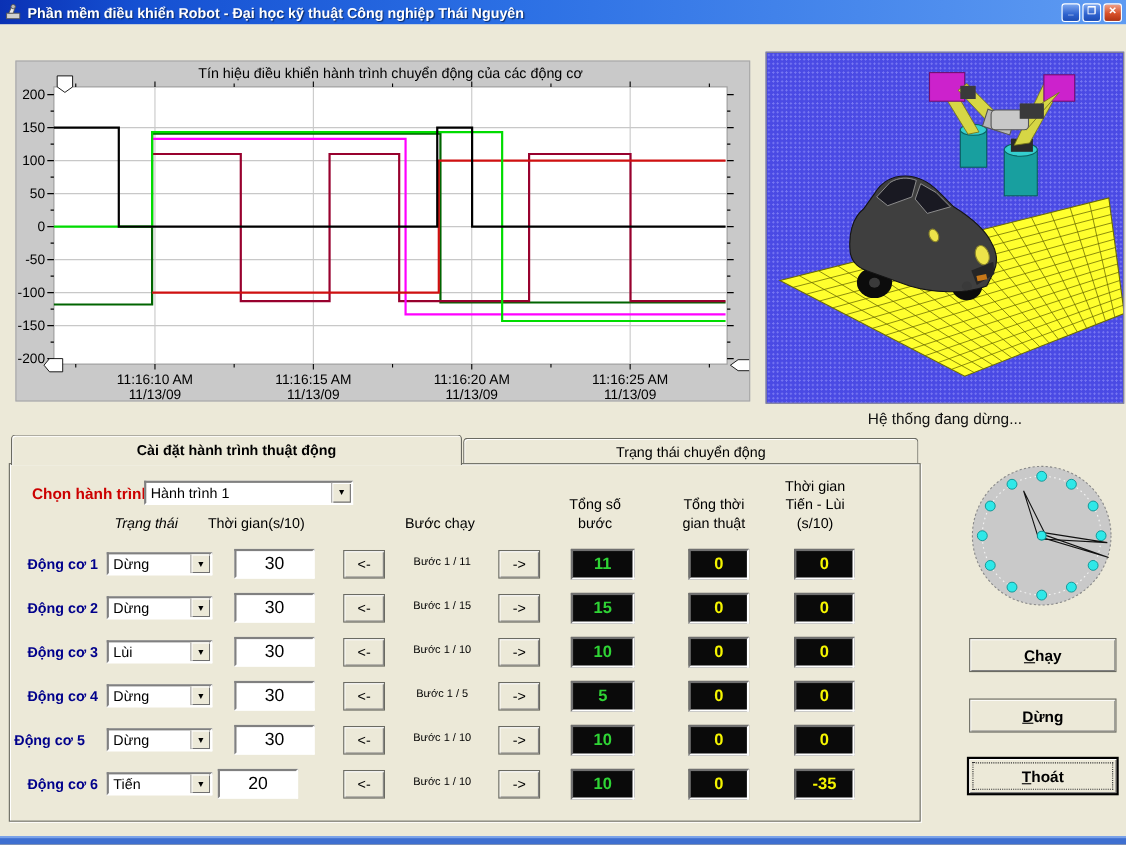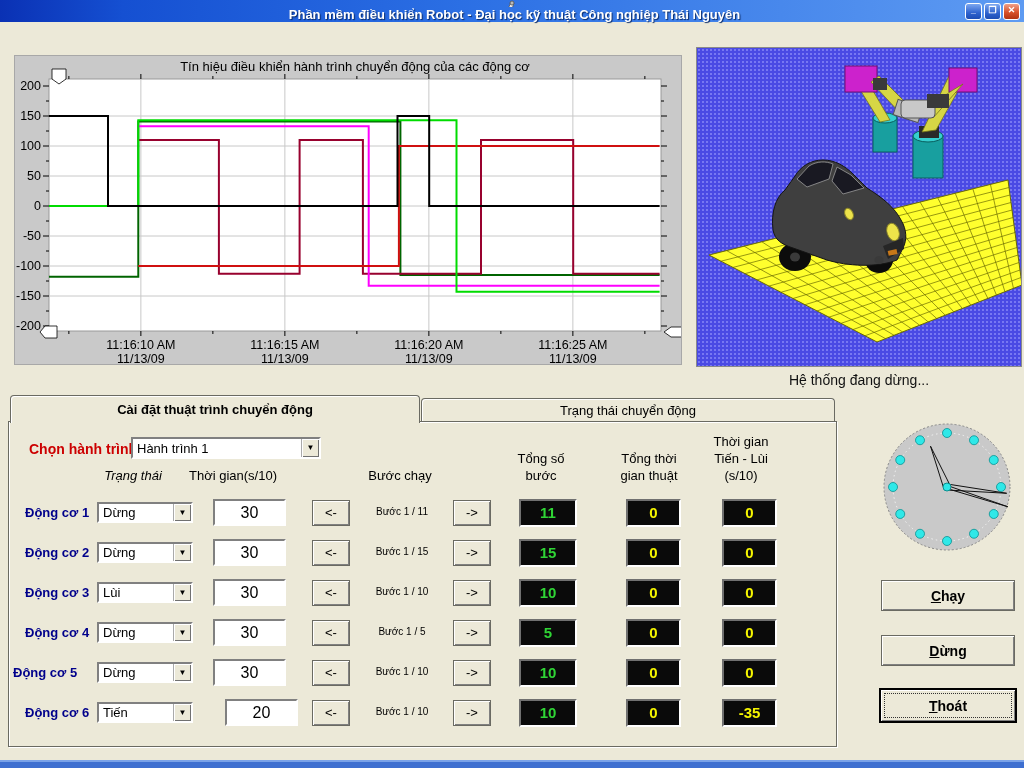--- a/index.html
+++ b/index.html
@@ -1,21 +1,21 @@
 <!DOCTYPE html>
 <html><head>
 <meta charset="utf-8">
 <style>
   html,body{margin:0;padding:0;background:#555;}
   #window{position:relative;width:1024px;height:768px;background:#ECE9D8;overflow:hidden;
           font-family:"Liberation Sans", sans-serif;}
   
   #titlebar{position:absolute;left:0;top:0;width:1024px;height:22px;
     background:linear-gradient(90deg,#0A31B4 0%,#1550D2 12%,#2B6FE4 45%,#5E9BF2 100%);
-    display:flex;align-items:center;padding:0 4px;box-sizing:border-box;flex-direction:column;}
+    display:flex;align-items:center;padding:0 4px;box-sizing:border-box;}
   #titlebar .title{color:#fff;font-weight:bold;font-size:13px;margin-left:5px;
     text-shadow:1px 1px 1px #0a2a66;white-space:nowrap;}
   .win-btns{position:absolute;right:4px;top:3px;display:flex;gap:2px;}
   .win-btn{width:15px;height:15px;border:1px solid #fff;border-radius:3px;
     background:linear-gradient(180deg,#7CA7F0,#2E62CE 60%,#1D4DB4);
     color:#fff;font-size:9px;line-height:13px;text-align:center;font-weight:bold;}
   .win-btn.close{background:linear-gradient(180deg,#F0A088,#D8512A 55%,#B23312);}
   
   #chart{position:absolute;left:14px;top:55px;width:668px;height:310px;background:#C9C9C9;
          border:1px solid #A8A8A8;box-sizing:border-box;}
@@ -267,21 +267,21 @@
         <ellipse cx="152" cy="166" rx="4" ry="6" fill="#EDE34A" stroke="#8a842a" transform="rotate(-25 152 166)"></ellipse>
         <path d="M186,198 L206,190 L207,201 L191,211 Z" fill="#262626"></path>
         <rect x="191" y="202" width="9" height="5" fill="#C87818" transform="rotate(-12 195 204)"></rect>
         <ellipse cx="98" cy="209" rx="5" ry="4.5" fill="#3A3A3A"></ellipse>
         <ellipse cx="182" cy="212" rx="4.5" ry="4" fill="#3A3A3A"></ellipse>
       </g>
     </svg>
   </div>
   <div id="status-text">Hệ thống đang dừng...</div>
 
-  <div id="tab-active" class="tab">Cài đặt thuật trình chuyển động</div>
+  <div id="tab-active" class="tab">Cài đặt hành trình thuật động</div>
   <div id="tab-inactive" class="tab">Trạng thái chuyển động</div>
 
   <div id="panel">
     <div id="route-label">Chọn hành trình</div>
     <div id="route-combo" class="combo">
       <span class="val">Hành trình 1</span>
       <span class="drop">▼</span>
     </div>
     <div id="headers">
         <div class="hdr" style="left: 69px; top: 45px; width: 110px; font-style: italic;">
@@ -382,21 +382,21 @@
     <div class="led led2" style="position: absolute; left: 617px; top: 237px; width: 55px; color: rgb(245, 245, 0);">0</div>
     <div class="led led3" style="position: absolute; left: 713px; top: 237px; width: 55px; color: rgb(245, 245, 0);">0</div>
   </div>
 
   <div class="row">
     <div class="motor-label" style="position: absolute; left: 16px; top: 283px;">Động cơ 6</div>
     <div class="combo state-combo" style="width: 96px; height: 21px; position: absolute; left: 88px; top: 280px;">
       <span class="val">Tiến</span>
       <span class="drop">▼</span>
     </div>
-    <input class="time-input" value="20" style="position: absolute; left: 216px; top: 277px;">
+    <input class="time-input" value="20" style="position: absolute; left: 189px; top: 277px;">
     <div class="arrow-btn prev" style="position: absolute; left: 303px; top: 278px;">&lt;-</div>
     <div class="step-label" style="position: absolute; left: 345px; top: 284px;">Bước 1 / 10</div>
     <div class="arrow-btn next" style="position: absolute; left: 444px; top: 278px;">-&gt;</div>
     <div class="led led1" style="position: absolute; left: 510px; top: 277px; width: 58px; color: rgb(47, 212, 53);">10</div>
     <div class="led led2" style="position: absolute; left: 617px; top: 277px; width: 55px; color: rgb(245, 245, 0);">0</div>
     <div class="led led3" style="position: absolute; left: 713px; top: 277px; width: 55px; color: rgb(245, 245, 0);">-35</div>
   </div>
 </div>
   </div>
 

